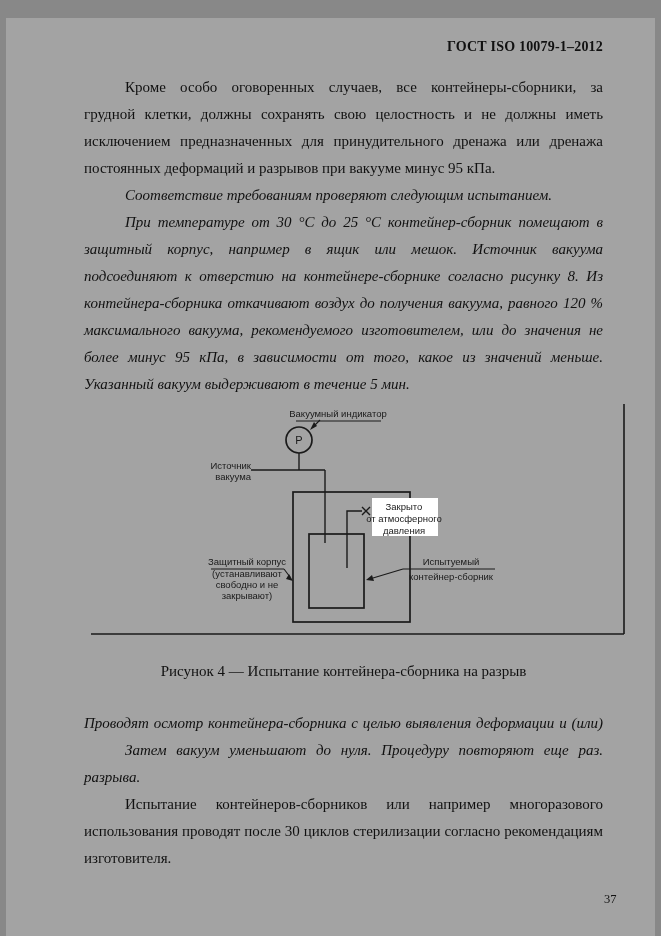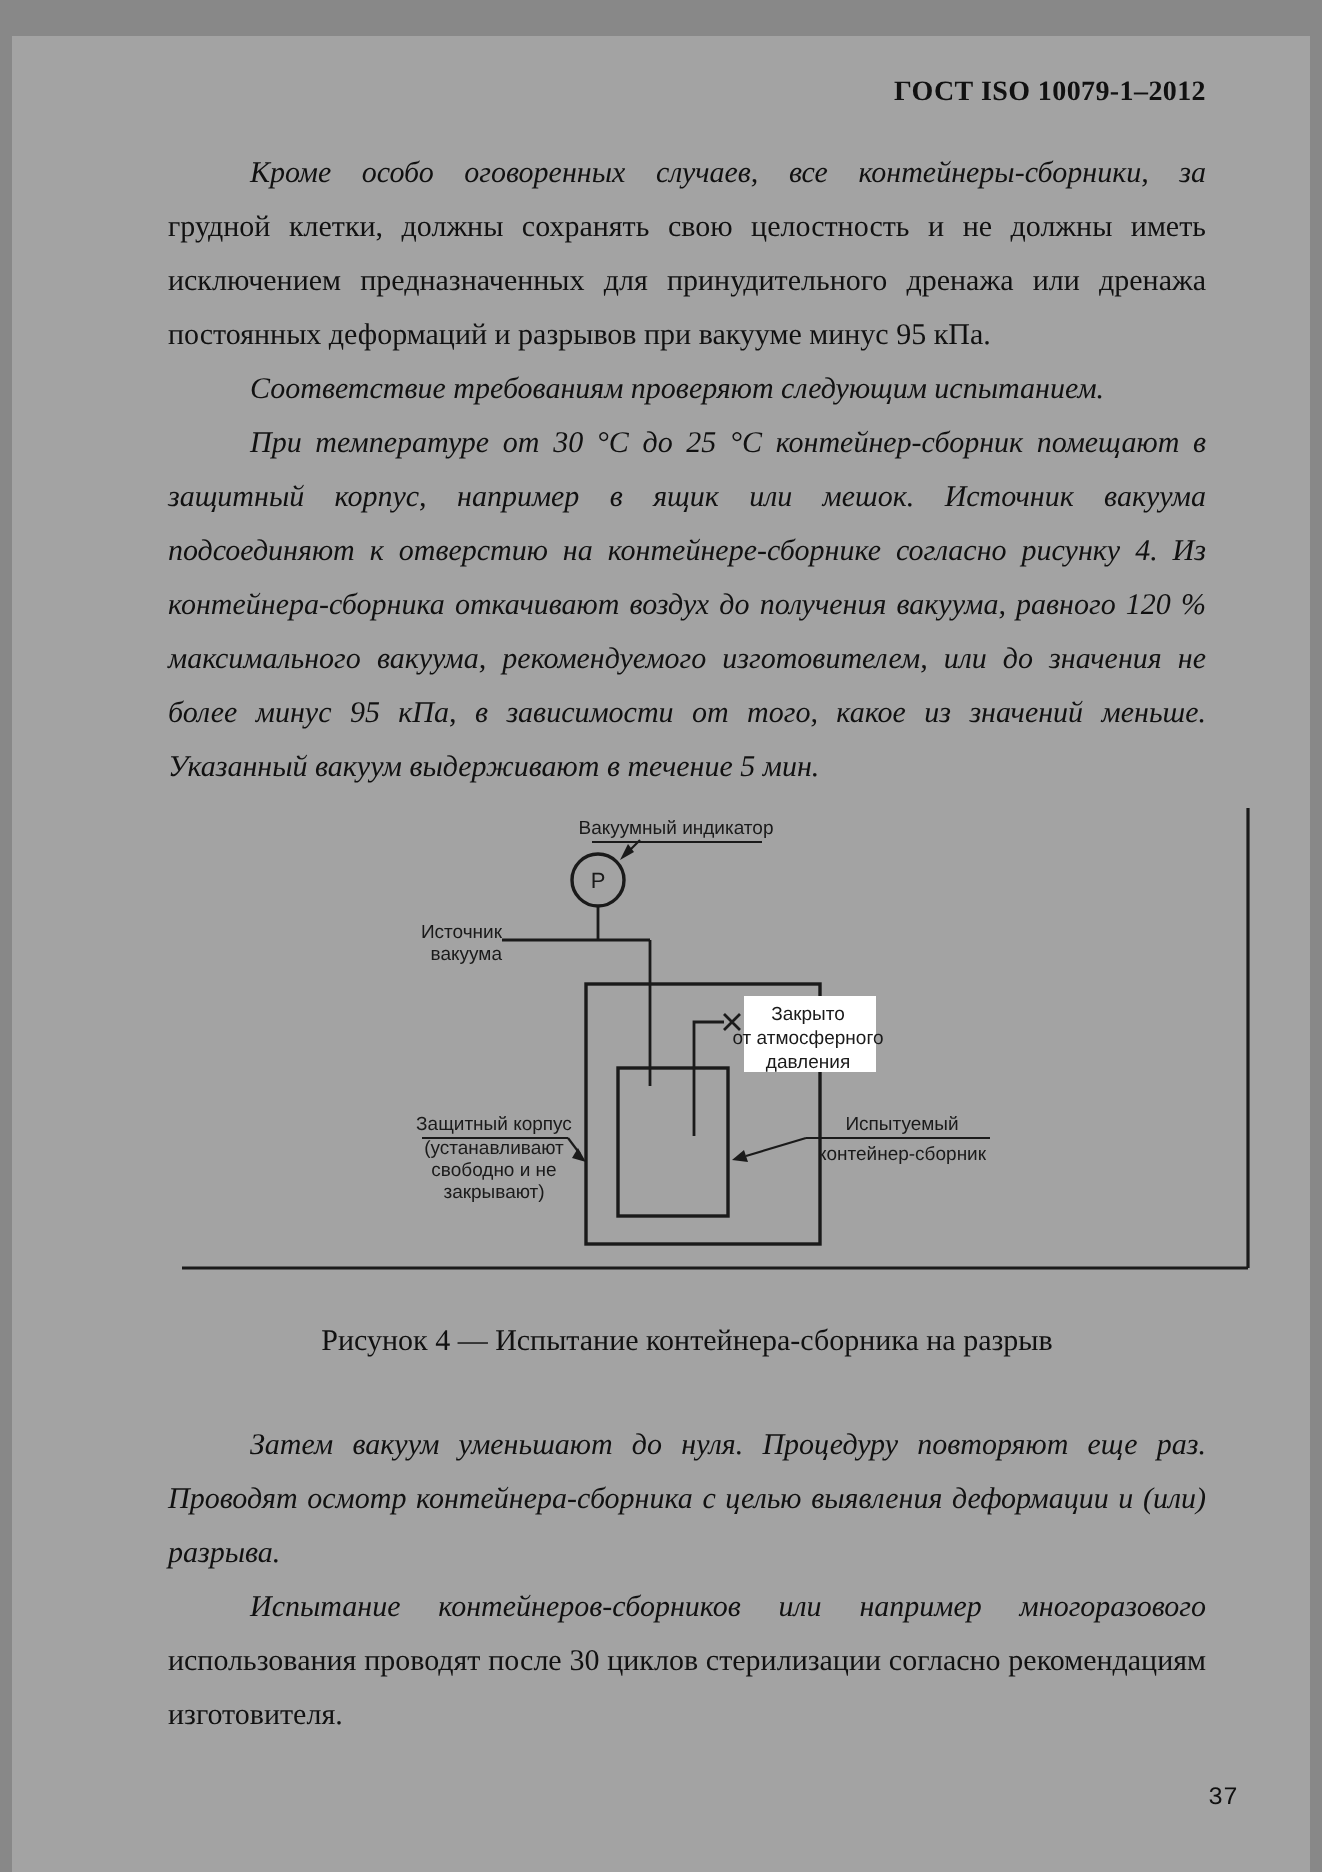--- a/index.html
+++ b/index.html
@@ -24,34 +24,33 @@
   #paras-before { margin-top:19px; }
   #paras-after  { margin-top:25px; }
   .para.italic { font-style:italic; }
   .tline {
     text-align:justify;
     text-align-last:justify;
     white-space:nowrap;
     height:27px;
   }
   .tline.last  { text-align-last:left; }
-  .tline.first { text-indent:41px;font-style:italic; }
+  .tline.first { text-indent:41px; }
   .figure { margin-top:5px; width:542px; height:233px; position:relative; }
   .figure svg { display:block; }
   .fig-caption {
     margin-top:22px;
     text-align:center;
     font-size:15px;
     line-height:27px;
   }
   .pagenum {
     position:absolute;
     left:598px; top:874px;
     font-size:12.5px;
-    font-family:Liberation Mono, monospace;
   }
   
   .ln   { stroke:#1a1a1a; stroke-width:1.4; fill:none; }
   .bx   { stroke:#1a1a1a; stroke-width:1.7; fill:none; }
   .thin { stroke:#1a1a1a; stroke-width:1.1; fill:none; }
   .frame{ stroke:#1a1a1a; stroke-width:1.6; fill:none; }
   .ah   { fill:#1a1a1a; stroke:none; }
   .lbl  { font-family:"Liberation Sans", sans-serif; font-size:9.5px; fill:#1a1a1a; }
   .gltr { font-family:"Liberation Sans", sans-serif; font-size:11px; fill:#1a1a1a; }
 </style>
@@ -69,21 +68,21 @@
           <div class="tline">грудной клетки, должны сохранять свою целостность и не должны иметь</div>
           <div class="tline">исключением предназначенных для принудительного дренажа или дренажа</div>
           <div class="tline last">постоянных деформаций и разрывов при вакууме минус 95 кПа.</div>
         </div>
         <div class="para italic">
           <div class="tline first last">Соответствие требованиям проверяют следующим испытанием.</div>
         </div>
         <div class="para italic">
           <div class="tline first">При температуре от 30 °С до 25 °С контейнер-сборник помещают в</div>
           <div class="tline">защитный корпус, например в ящик или мешок. Источник вакуума</div>
-          <div class="tline">подсоединяют к отверстию на контейнере-сборнике согласно рисунку 4. Из</div>
+          <div class="tline">подсоединяют к отверстию на контейнере-сборнике согласно рисунку 8. Из</div>
           <div class="tline">контейнера-сборника откачивают воздух до получения вакуума, равного 120 %</div>
           <div class="tline">максимального вакуума, рекомендуемого изготовителем, или до значения не</div>
           <div class="tline">более минус 95 кПа, в зависимости от того, какое из значений меньше.</div>
           <div class="tline last">Указанный вакуум выдерживают в течение 5 мин.</div>
         </div>
       </div>
 
     <div class="figure">
       <svg width="542" height="233" viewBox="0 0 542 233">
 
@@ -133,22 +132,22 @@
         <polygon class="ah" points="282,177 290,178 288,172"></polygon>
         <text class="lbl" x="367" y="162" text-anchor="middle">Испытуемый</text>
         <text class="lbl" x="367" y="177" text-anchor="middle">контейнер-сборник</text>
       </svg>
     </div>
 
     <div class="fig-caption">Рисунок 4 — Испытание контейнера-сборника на разрыв</div>
 
     <div id="paras-after" class="paras">
         <div class="para italic">
+          <div class="tline">Проводят осмотр контейнера-сборника с целью выявления деформации и (или)</div>
           <div class="tline first">Затем вакуум уменьшают до нуля. Процедуру повторяют еще раз.</div>
-          <div class="tline">Проводят осмотр контейнера-сборника с целью выявления деформации и (или)</div>
           <div class="tline last">разрыва.</div>
         </div>
         <div class="para">
           <div class="tline first">Испытание контейнеров-сборников или например многоразового</div>
           <div class="tline">использования проводят после 30 циклов стерилизации согласно рекомендациям</div>
           <div class="tline last">изготовителя.</div>
         </div>
       </div>
   </div>
 

